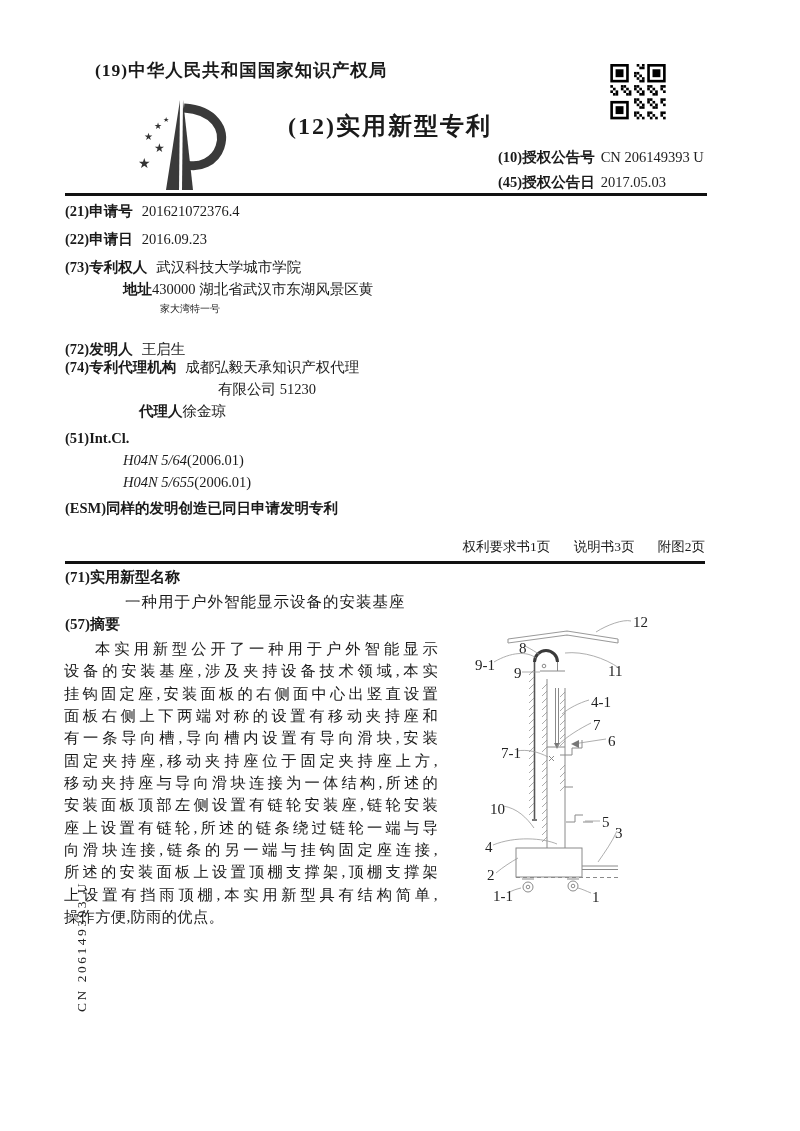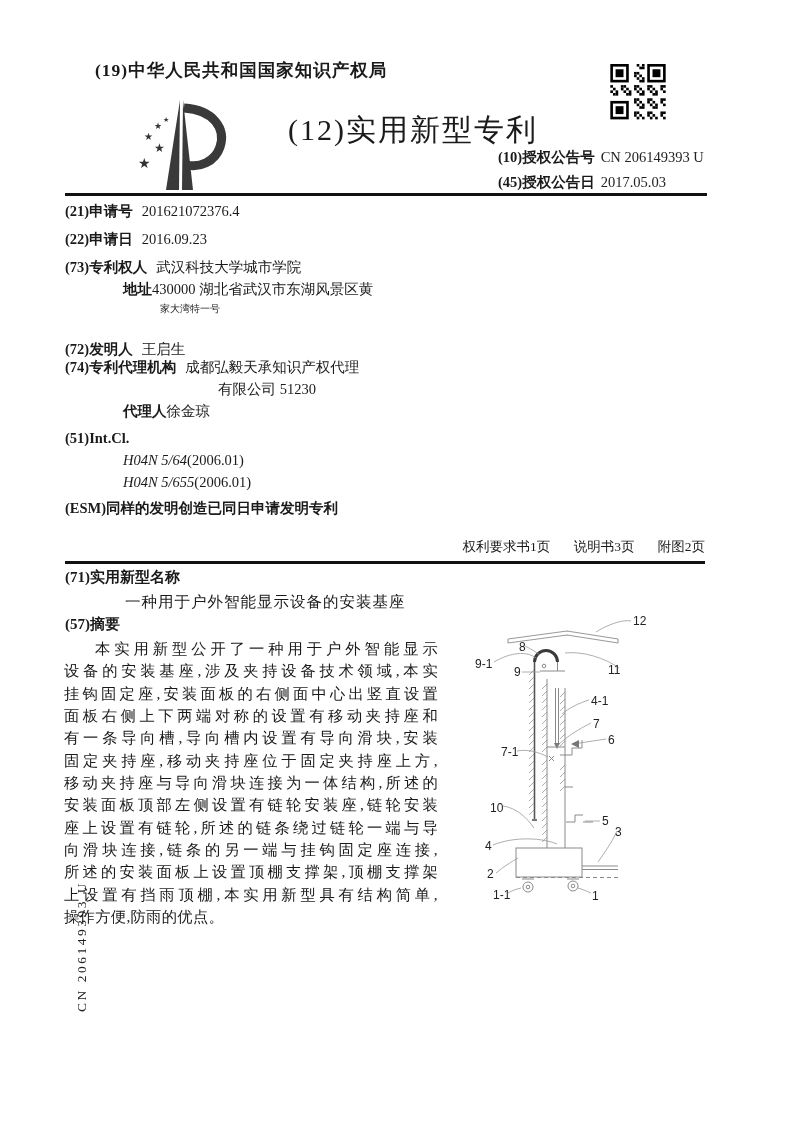--- a/index.html
+++ b/index.html
@@ -5,21 +5,21 @@
   html,body{margin:0;padding:0;}
   body{
     width:800px;height:1131px;position:relative;background:#ffffff;
     font-family:"Liberation Serif","DejaVu Serif",serif;color:#1a1a1a;
     overflow:hidden;
   }
   .abs{position:absolute;}
   .b{font-weight:700;}
   
   #office-line{left:95px;top:58px;font-size:17.5px;font-weight:700;letter-spacing:1px;}
-  #doc-type{left:288px;top:110px;font-size:30px;font-weight:400;letter-spacing:2px;}
+  #doc-type{left:288px;top:110px;font-size:24px;font-weight:700;letter-spacing:2px;}
   #pub-no-row{left:498px;top:148px;font-size:14.5px;white-space:nowrap;}
   #pub-date-row{left:498px;top:173px;font-size:14.5px;white-space:nowrap;}
   .hdr-val{margin-left:6px;color:#222;}
   .rule{background:#111;height:2.5px;}
   #rule1{left:65px;top:193px;width:642px;}
   #rule2{left:65px;top:561px;width:640px;}
   
   #qr-box{left:610px;top:64px;width:56px;height:58px;}
   
   .row{left:65px;font-size:14.5px;white-space:nowrap;}
@@ -35,21 +35,21 @@
   #sec54{left:65px;top:568px;font-size:15px;font-weight:700;}
   #utility-title{left:125px;top:592px;font-size:15.5px;letter-spacing:1px;}
   #sec57{left:65px;top:615px;font-size:15px;font-weight:700;}
   #abstract{left:64px;top:638px;width:374px;font-size:15.3px;}
   #abstract .aline{height:22.35px;line-height:22.35px;text-align:justify;text-align-last:justify;letter-spacing:0.3px;}
   #abstract .aline.first{padding-left:31px;width:343px;}
   #abstract .aline.last{text-align-last:left;}
   
   #figure-box{left:455px;top:600px;width:320px;height:335px;}
   #fig-svg{position:absolute;left:0;top:0;}
-  .fig-label{position:absolute;font-size:12px;color:#222;font-family:Liberation Sans, sans-serif;}
+  .fig-label{position:absolute;font-size:15px;color:#222;font-family:Liberation Serif, serif;}
   .s1{stroke:#8a8a8a;stroke-width:1;fill:none;}
   .s1t{stroke:#9a9a9a;stroke-width:1.1;fill:none;}
   .sp{stroke:#555;stroke-width:1.6;fill:none;}
   .hook{stroke:#3a3a3a;stroke-width:3;fill:none;}
   .ld{stroke:#999;stroke-width:0.8;fill:none;}
   .hl{stroke:#8a8a8a;stroke-width:0.7;}
   .dash{stroke:#8a8a8a;stroke-width:1;stroke-dasharray:4 3;fill:none;}
   
   #side-code{left:74px;top:1012px;transform-origin:0 0;transform:rotate(-90deg);
     font-size:13.5px;letter-spacing:2.5px;white-space:nowrap;color:#222;}
@@ -198,21 +198,21 @@
 </div>
 <div class="abs row" style="top:340px;">
   <span class="b">(72)发明人</span><span class="val">王启生</span>
 </div>
 <div class="abs row" style="top:358px;">
   <span class="b">(74)专利代理机构</span><span class="val">成都弘毅天承知识产权代理</span>
 </div>
 <div class="abs ind3" style="top:380px;">
   <span>有限公司  51230</span>
 </div>
-<div class="abs ind" style="top:402px;">
+<div class="abs ind" style="top:402px;margin-left:16px;">
   <span class="b">代理人</span><span class="val">徐金琼</span>
 </div>
 <div class="abs row" style="top:430px;">
   <span class="b">(51)Int.Cl.</span>
 </div>
 <div class="abs ind" style="top:452px;">
   <span class="itc">H04N 5/64</span><span>(2006.01)</span>
 </div>
 <div class="abs ind" style="top:474px;">
   <span class="itc">H04N 5/655</span><span>(2006.01)</span>

